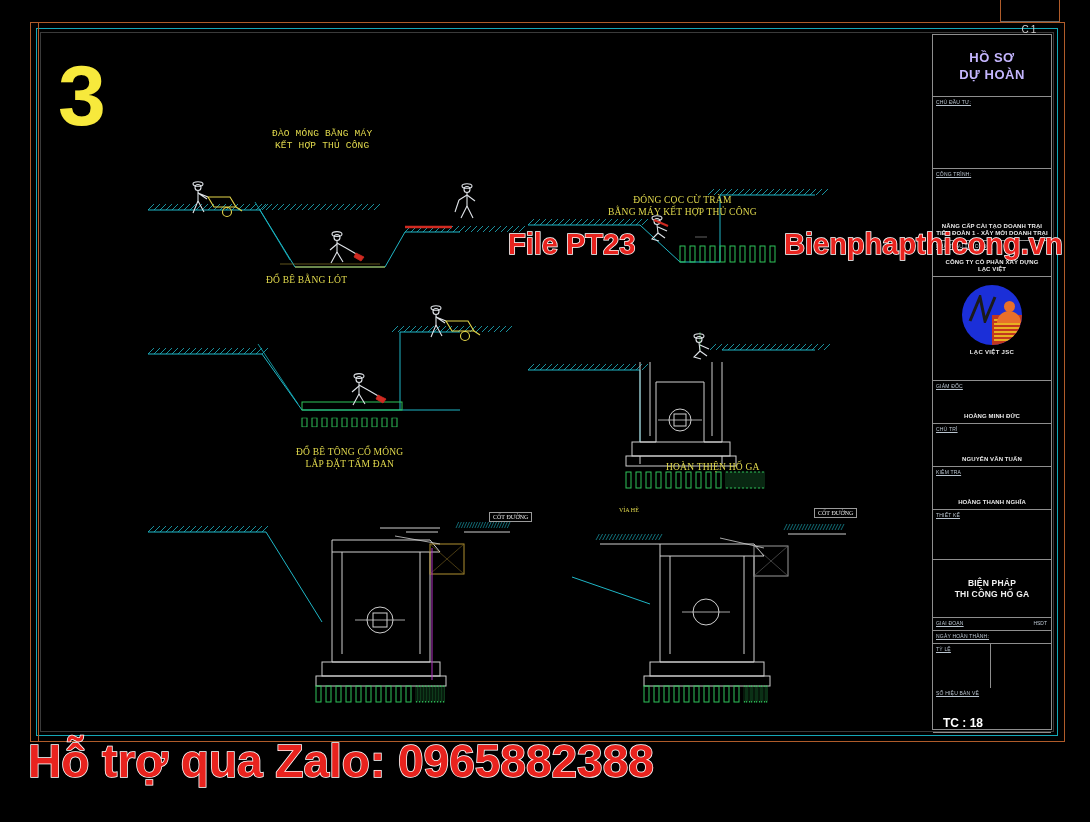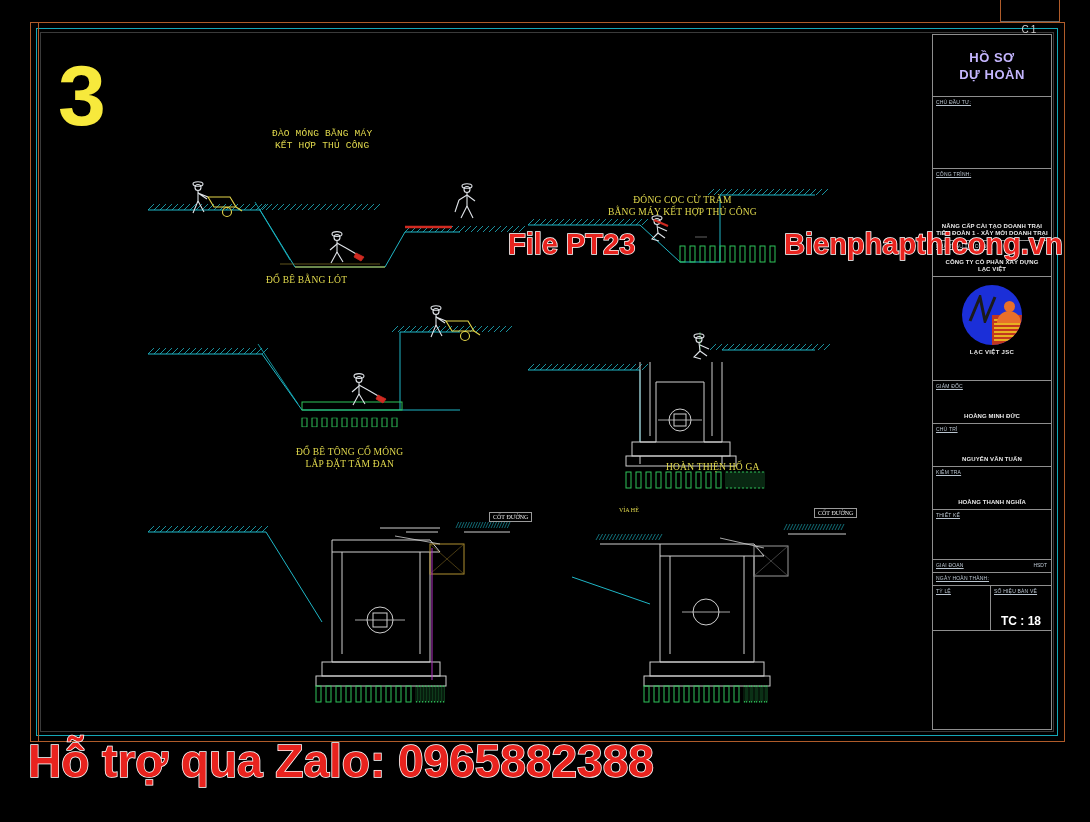--- a/index.html
+++ b/index.html
@@ -106,21 +106,21 @@
   .tb-comp{ height:36px; }
   .tb-logo{ height:104px; position:relative; }
   .tb-sign{ height:43px; }
   .tb-draw{ height:50px; }
   .tb-name{ height:58px; display:flex; align-items:center;
             justify-content:center; }
   .tb-name span{
     color:#f0f0f0; font-size:8.5px; font-weight:bold; line-height:11px;
     text-align:center; letter-spacing:.2px;
   }
-  .tb-split{ display:flex; }
+  .tb-split{ display:flex;flex-direction:column; }
   .tb-split > div{ position:relative; }
   .tb-split .c1{ width:58px; border-right:1px solid #8e8e8e; height:44px; }
   .tb-split .c2{ width:60px; height:44px; }
   .tb-scale-val{
     position:absolute; left:0; right:0; bottom:2px; text-align:center;
     color:#fff; font-size:12px; font-weight:bold;
   }
   .tb-meta{ height:13px; }
   .tb-meta2{ height:13px; }
 
@@ -501,20 +501,26 @@
     </div>
     <div class="tb-row tb-sign">
       <div class="tb-lbl">KIỂM TRA</div>
       <div class="tb-body big">HOÀNG THANH NGHĨA</div>
     </div>
     <div class="tb-row tb-draw">
       <div class="tb-lbl">THIẾT KẾ</div>
       <div class="tb-body big"></div>
     </div>
 
+    <div class="tb-row tb-name">
+      <span>
+        <span>BIỆN PHÁP</span><br>
+        <span>THI CÔNG HỐ GA</span>
+      </span>
+    </div>
 
     <div class="tb-row tb-meta">
       <div class="tb-lbl">GIAI ĐOẠN</div>
       <div class="tb-lbl-r">HSDT</div>
     </div>
     <div class="tb-row tb-meta2">
       <div class="tb-lbl">NGÀY HOÀN THÀNH:</div>
     </div>
 
     <div class="tb-row tb-split">

